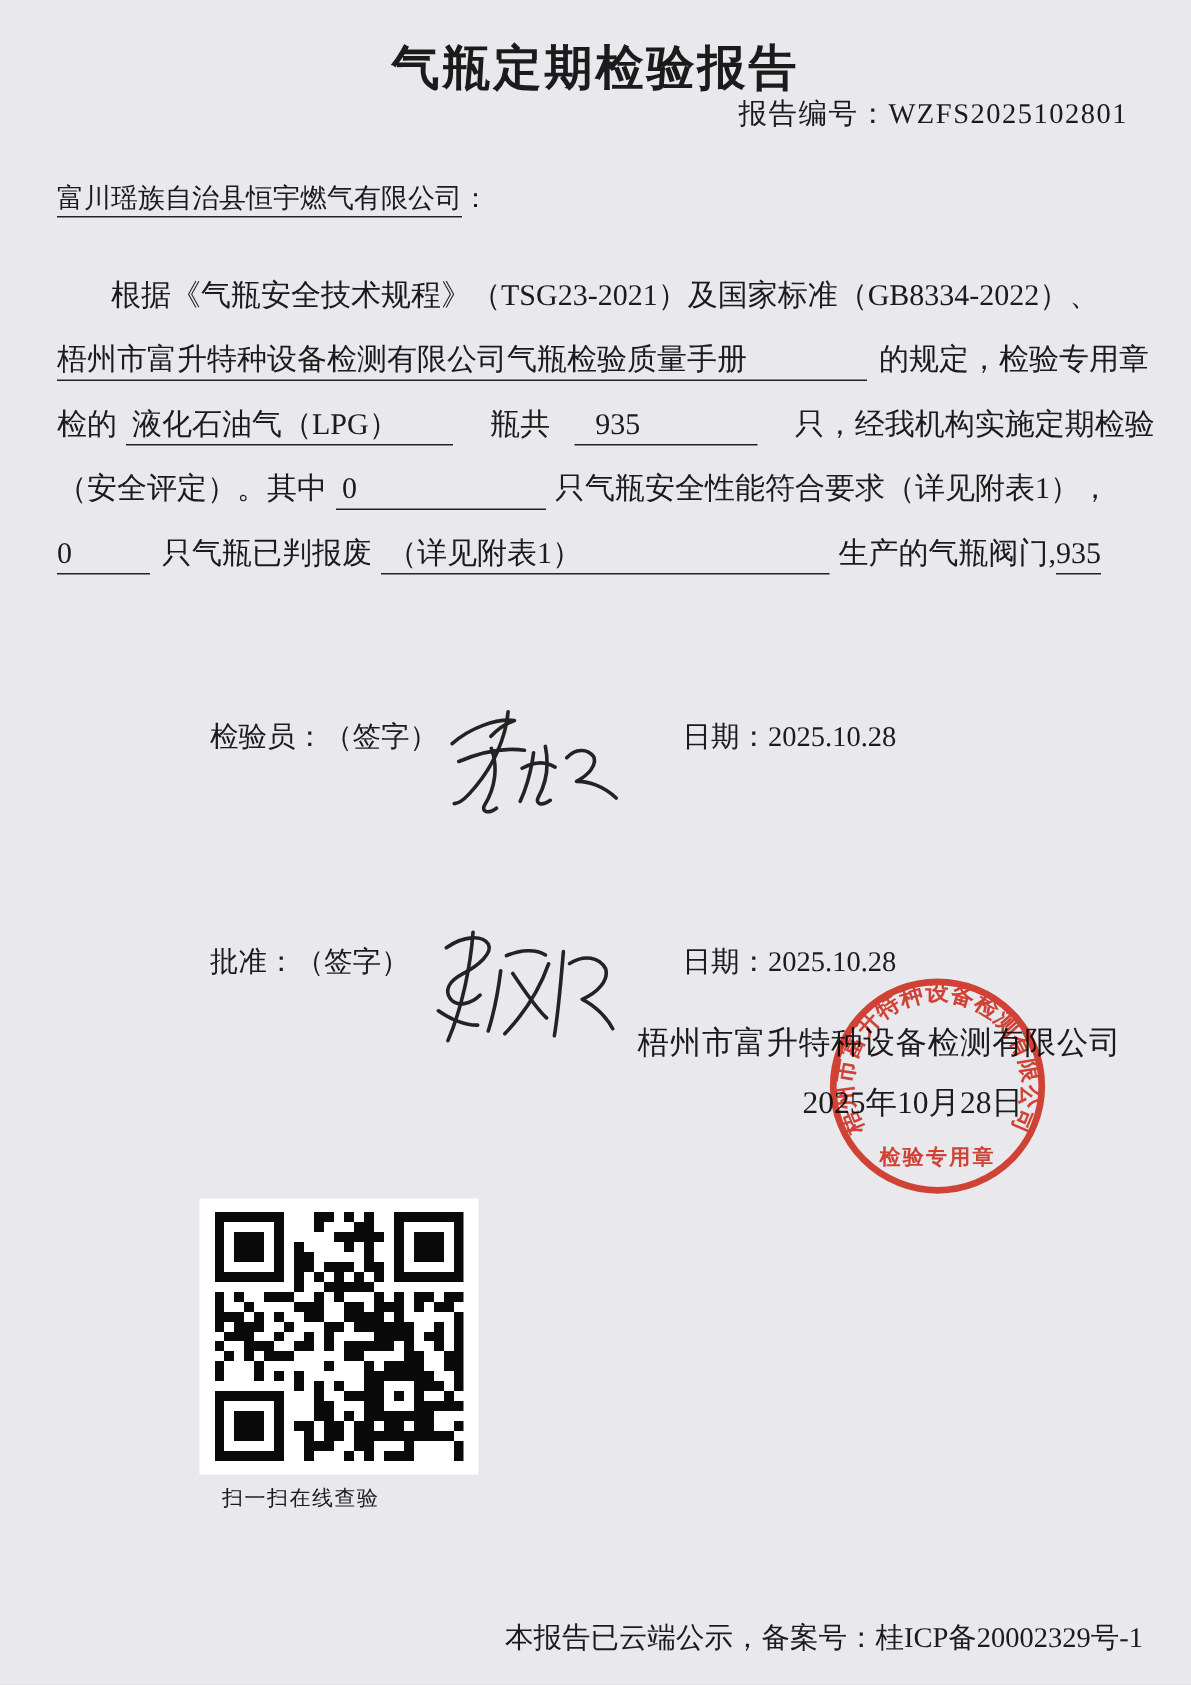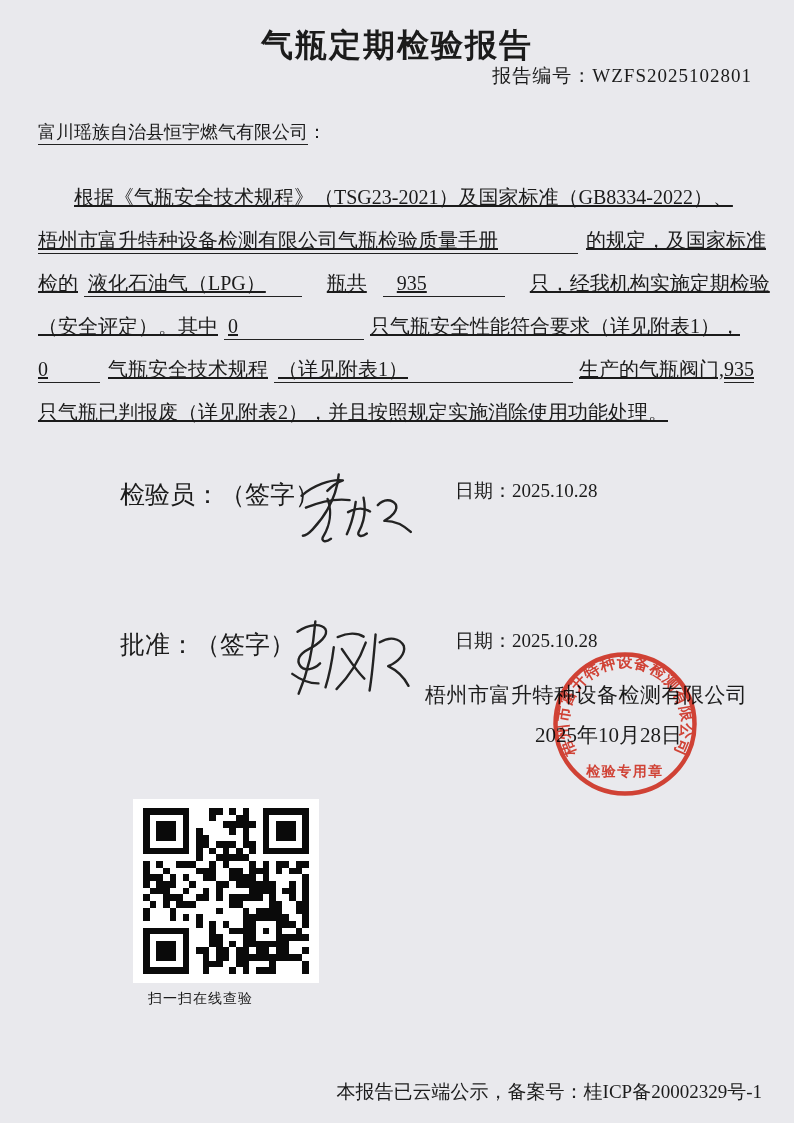--- a/index.html
+++ b/index.html
@@ -23,28 +23,28 @@
   }
   .addressee{
     position:absolute;top:120px;left:38px;
     font-size:18px;
   }
   .u{border-bottom:1.5px solid #222;padding-bottom:2px;}
   .body-text{
     position:absolute;top:181px;left:38px;width:726px;
     font-size:20px;
   }
-  .line{height:43px;line-height:32px;white-space:nowrap;text-decoration:underline;}
+  .line{height:43px;line-height:32px;white-space:nowrap;}
   .indent{display:inline-block;width:36px;}
   .pr36{padding-right:36px;} .pr52{padding-right:52px;} .pr78{padding-right:78px;}
   .pr80{padding-right:80px;} .pr126{padding-right:126px;}
   .pr165{padding-right:165px;}
   .pl4{padding-left:4px;} .pl14{padding-left:14px;}
   .ml6{margin-left:6px;} .ml8{margin-left:8px;} .ml10{margin-left:25px;} .ml16{margin-left:16px;}
-  .sig-row-label{position:absolute;left:120px;font-size:25px;}
+  .sig-row-label{position:absolute;left:140px;font-size:19px;}
   .sig-row-date{position:absolute;left:455px;font-size:19px;}
   .row-inspector{top:478px;}
   .row-approver{top:628px;}
   .signature{position:absolute;}
   .signature path{fill:none;stroke:#232323;stroke-width:2.4;stroke-linecap:round;stroke-linejoin:round;}
   .sig-inspector{left:288px;top:468px;transform:rotate(-2deg);}
   .sig-approver{left:272px;top:613px;transform:rotate(-1deg);}
   .company-line{position:absolute;left:425px;top:681px;font-size:21px;letter-spacing:0.5px;}
   .issue-date{position:absolute;left:535px;top:721px;font-size:21px;}
   .stamp{position:absolute;left:551px;top:650px;width:148px;height:148px;mix-blend-mode:multiply;opacity:0.93;}
@@ -62,25 +62,24 @@
 <div class="page">
 
   <div class="title">气瓶定期检验报告</div>
 
   <div class="report-no"><span>报告编号：</span><span>WZFS2025102801</span></div>
 
   <div class="addressee"><span class="u">富川瑶族自治县恒宇燃气有限公司</span><span>：</span></div>
 
   <div class="body-text">
     <div class="line"><span class="indent"></span><span>根据《气瓶安全技术规程》（TSG23-2021）及国家标准（GB8334-2022）、</span></div>
-    <div class="line"><span class="u pr80">梧州市富升特种设备检测有限公司气瓶检验质量手册</span><span class="ml8">的规定，及国家标准</span></div>
+    <div class="line"><span class="u pr80">梧州市富升特种设备检测有限公司气瓶检验质量手册</span><span class="ml8">的规定，检验专用章</span></div>
     <div class="line"><span>检的</span><span class="u ml6 pl4 pr36">液化石油气（LPG）</span><span class="ml10">瓶共</span><span class="u ml16 pl14 pr78">935</span><span class="ml10">只，经我机构实施定期检验</span></div>
     <div class="line"><span>（安全评定）。其中</span><span class="u ml6 pl4 pr126">0</span><span class="ml6">只气瓶安全性能符合要求（详见附表1），</span></div>
-    <div class="line"><span class="u pr52">0</span><span class="ml8">气瓶安全技术规程</span><span class="u ml6 pl4 pr165">（详见附表1）</span><span class="ml6">生产的气瓶阀门,</span><span class="u">935</span></div>
-    <div class="line"><span>只气瓶已判报废（详见附表2），并且按照规定实施消除使用功能处理。</span></div>
+    <div class="line"><span class="u pr52">0</span><span class="ml8">只气瓶已判报废</span><span class="u ml6 pl4 pr165">（详见附表1）</span><span class="ml6">生产的气瓶阀门,</span><span class="u">935</span></div>
   </div>
 
   <span class="sig-row-label row-inspector">检验员：（签字）</span>
   <span class="sig-row-date row-inspector"><span>日期：</span><span>2025.10.28</span></span>
 
   <svg class="signature sig-inspector" width="130" height="85" viewBox="0 0 130 85">
     <path d="M14 26 C26 16 44 10 56 12 C50 14 44 18 40 22"></path>
     <path d="M52 6 C50 22 42 42 24 60 C20 64 16 66 14 66"></path>
     <path d="M18 38 C34 32 50 30 62 32"></path>
     <path d="M40 30 C44 42 42 56 34 68 C32 72 36 74 42 70"></path>

